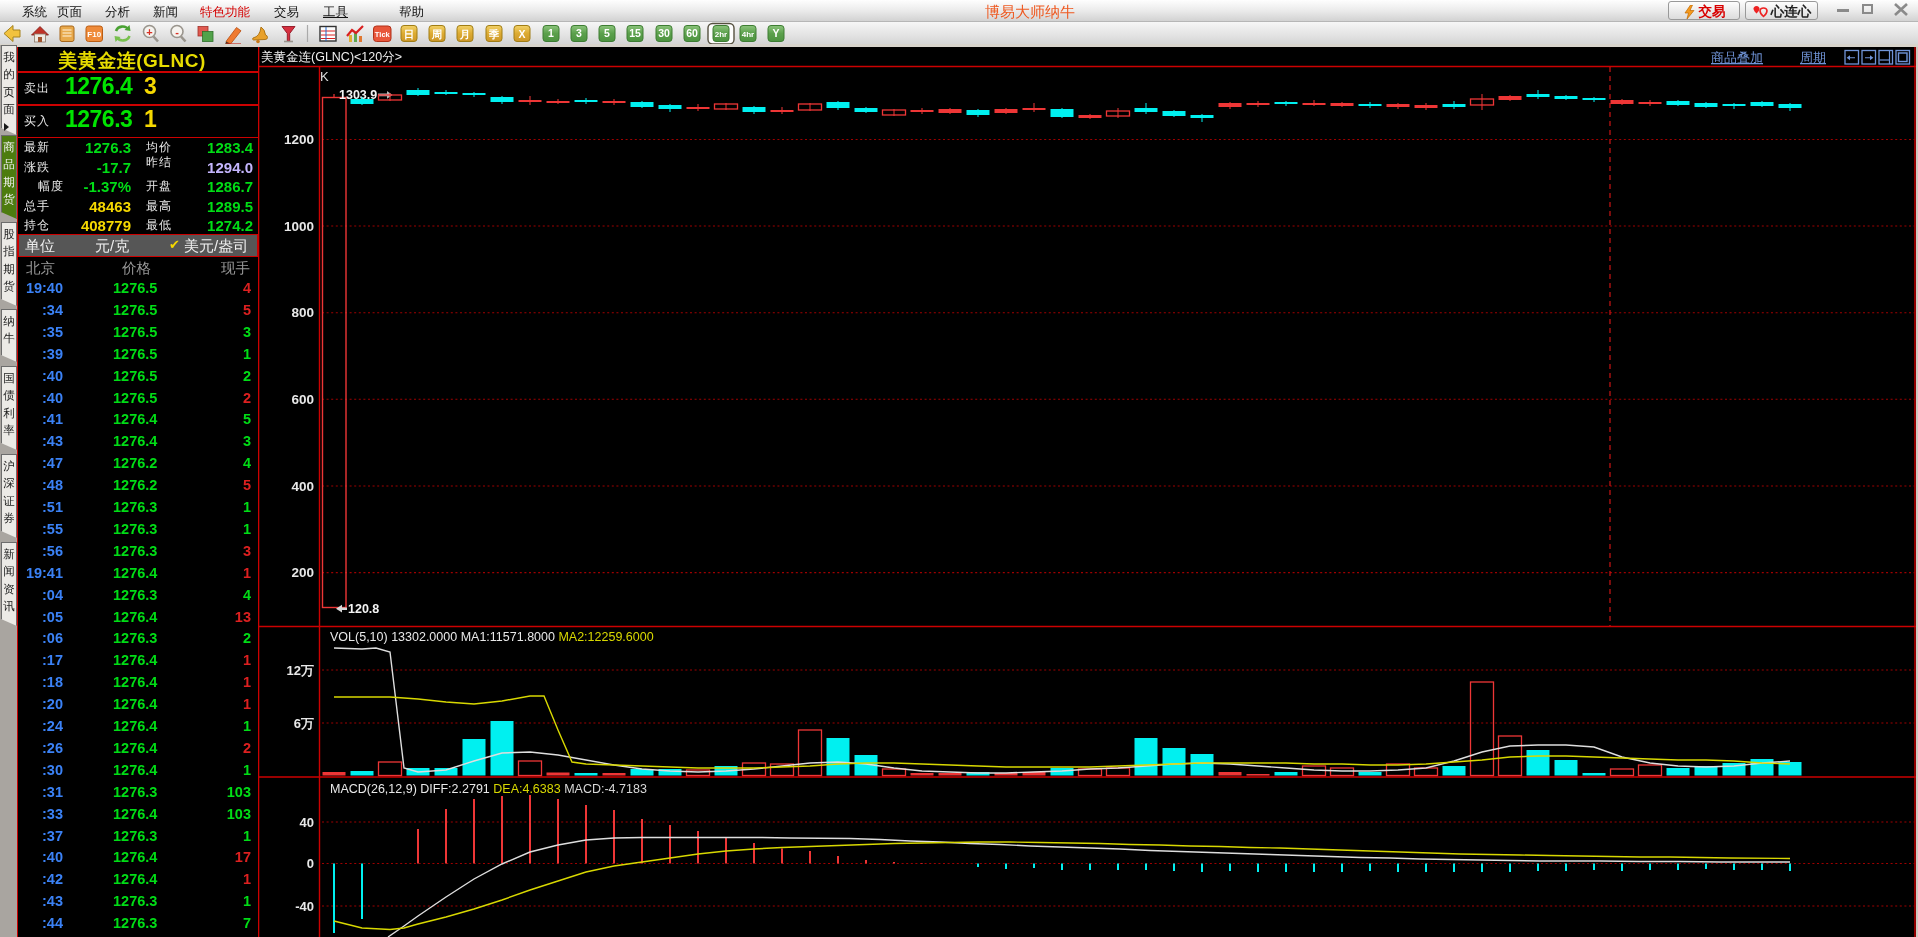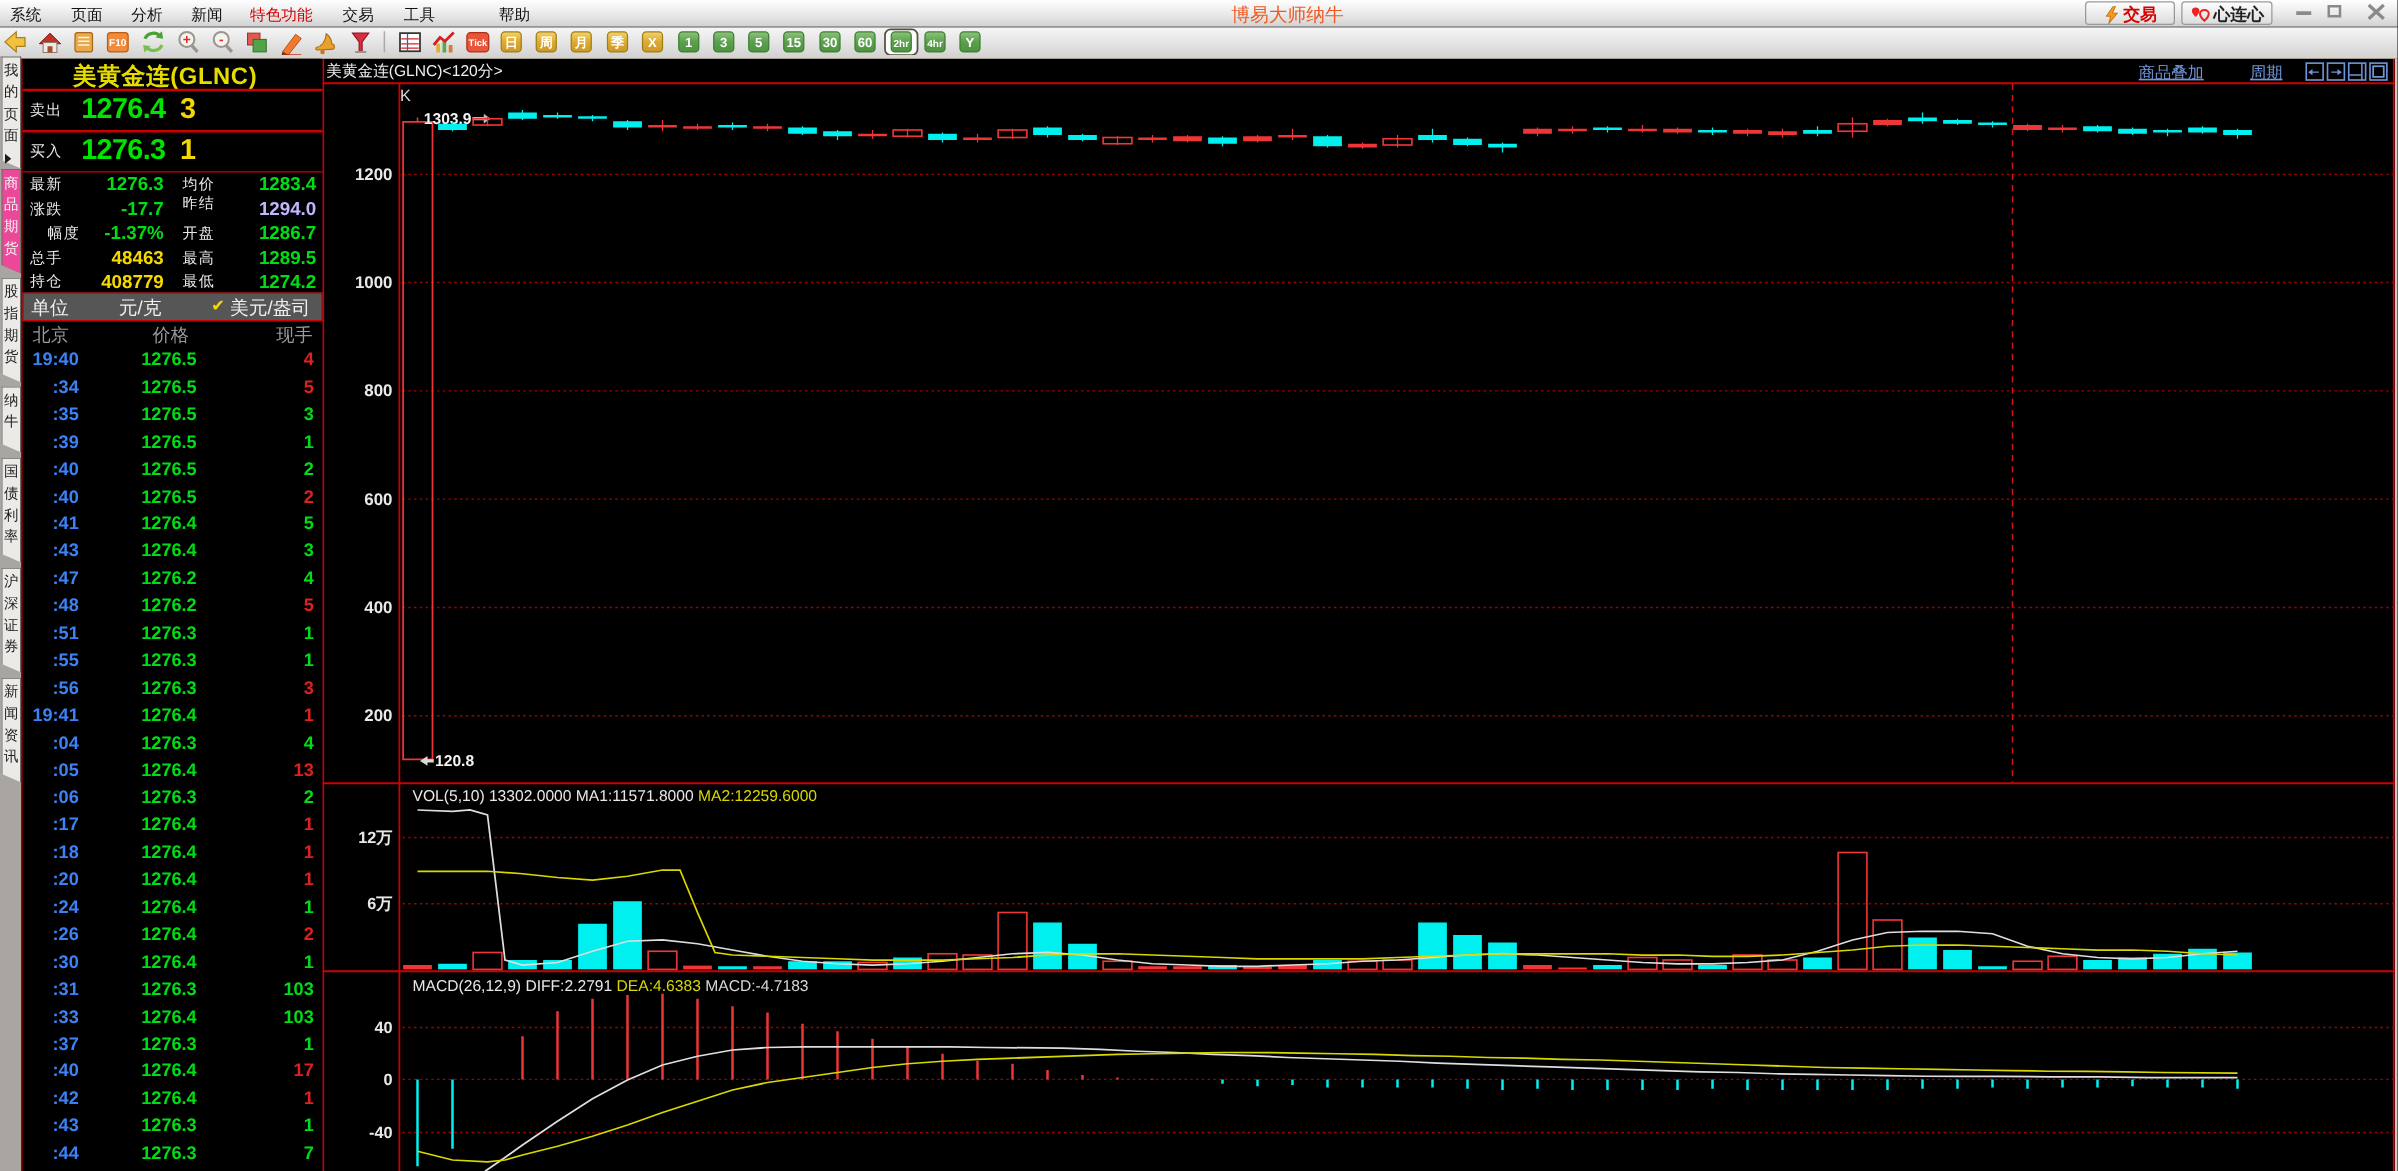--- a/index.html
+++ b/index.html
@@ -2,47 +2,47 @@
 <html><head><meta charset="utf-8">
 <style>
 * {margin:0;padding:0;box-sizing:border-box}
 html,body {width:1918px;height:937px;background:#000;overflow:hidden;font-family:"Liberation Sans",sans-serif}
 #menubar {position:absolute;left:0;top:0;width:1918px;height:22px;background:linear-gradient(#fefefe,#e9e9e9 55%,#d2d2d2);border-bottom:1px solid #b6b6b6;font-size:12.5px;color:#111}
 #toolbar {position:absolute;left:0;top:22px;width:1918px;height:22px;background:linear-gradient(#f6f6f6,#e3e3e3 60%,#d5d5d5)}
 #understrip {position:absolute;left:0;top:44px;width:1918px;height:3px;background:#d8d4cc}
 #rightstrip {position:absolute;left:1916px;top:47px;width:2px;height:890px;background:#cdc9c1}
 #sidebar {position:absolute;left:0;top:45px;width:17px;height:892px;background:#a9a5a0}
 .tab {position:absolute;left:1px;width:16px;background:#eceae6;border:1px solid #6c6c6c;border-bottom:none;color:#1c1c1c;font-size:11.5px;line-height:17.4px;text-align:center;word-break:break-all;padding-top:3px;clip-path:polygon(0 0,100% 0,100% 100%,0 calc(100% - 7px))}
-.tab.sel {background:#ec4899;color:#f2f2f2}
+.tab.sel {background:#4d7c0f;color:#f2f2f2}
 #quote {position:absolute;left:17px;top:47px;width:240px;height:890px;background:#000;border-left:1px solid #cc0101}
 .qtitle {position:absolute;left:0;top:1px;width:228px;text-align:center;color:#e7dc00;font-size:19px;font-weight:bold;letter-spacing:0.5px}
 .rline {position:absolute;left:0;width:240px;height:1.5px;background:#cc0101}
 .lbl {position:absolute;color:#e8e8e8;font-size:12px;letter-spacing:1px}
 .bigp {position:absolute;font-size:23px;font-weight:bold;color:#00e400;letter-spacing:-0.5px}
 .bigq {position:absolute;font-size:23px;font-weight:bold;color:#f5d800}
 .val {position:absolute;font-size:15px;font-weight:bold;text-align:right}
 .g {color:#00dd16} .w {color:#c4b5fd} .y {color:#f5d800} .r {color:#e23535}
 .unit {position:absolute;left:0;top:187px;width:240px;height:23px;background:#565656;border:1px solid #cc0101;font-size:15px;padding-top:2px}
 .thead {position:absolute;left:0;top:212px;width:240px;color:#9a9a9a;font-size:14.5px}
 .trow {position:absolute;left:0;width:240px;height:21px;font-size:14.5px;font-weight:bold}
 .ttime {position:absolute;left:0;width:45px;text-align:right;color:#3b82f6}
 .tprice {position:absolute;left:95px;width:50px;color:#00dd16}
 .tvol {position:absolute;right:7px;text-align:right}
 .trow .r {color:#dd2020}
 .topbtn {position:absolute;top:1px;height:19px;border:1px solid #999;border-radius:3px;background:linear-gradient(#fdfdfd,#dcdcdc);font-size:13.5px;font-weight:bold;text-align:center;padding-top:1px}
 </style></head>
 <body>
 <div id="menubar">
-    <span style="position:absolute;left:8px;top:4px;font-family:Liberation Mono, monospace;">系统</span>
+    <span style="position:absolute;left:22px;top:4px;font-family:Liberation Mono, monospace;">系统</span>
 <span style="position:absolute;left:57px;top:4px;">页面</span>
 <span style="position:absolute;left:105px;top:4px;">分析</span>
 <span style="position:absolute;left:153px;top:4px;">新闻</span>
 <span style="position:absolute;left:200px;top:4px;color:#d40000;">特色功能</span>
 <span style="position:absolute;left:274px;top:4px;">交易</span>
-<span style="position:absolute;left:323px;top:4px;">工具</span>
+<span style="position:absolute;left:323px;top:4px;text-decoration:underline;">工具</span>
 <span style="position:absolute;left:368px;top:4px;margin-left:31px;">帮助</span>
 <span style="position:absolute;left:985px;top:3px;font-size:15px;color:#ee5a22">博易大师纳牛</span>
 <div class="topbtn" style="left:1668px;width:72px"><svg width="13" height="14" viewBox="0 0 13 14" style="margin:1px 3px -3px 0">
         <path d="M7.5 0 L2 8 H5.5 L4 14 L11 5.5 H7 L9.5 0 Z" fill="#f59a1d" stroke="#c06800" stroke-width="0.7"></path>
       </svg><span style="color:#d80000">交易</span></div>
 <div class="topbtn" style="left:1745px;width:73px"><svg width="17" height="13" viewBox="0 0 17 13" style="margin:1px 2px -2px 0">
         <path d="M4.5 1 C6.5 1 7.5 2.5 7.5 3.5 C7.5 6 4.5 8.5 4.5 8.5 C4.5 8.5 1.5 6 1.5 3.5 C1.5 2.5 2.5 1 4.5 1Z" fill="#e22"></path>
         <path d="M11.5 3 C13.8 3 15 4.6 15 5.8 C15 8.6 11.5 11.5 11.5 11.5 C11.5 11.5 8 8.6 8 5.8 C8 4.6 9.2 3 11.5 3Z" fill="none" stroke="#e22" stroke-width="1.6"></path>
       </svg><span style="color:#222">心连心</span></div>
 <div style="position:absolute;left:1837px;top:9px;width:12px;height:3px;background:#8a8a8a"></div>

